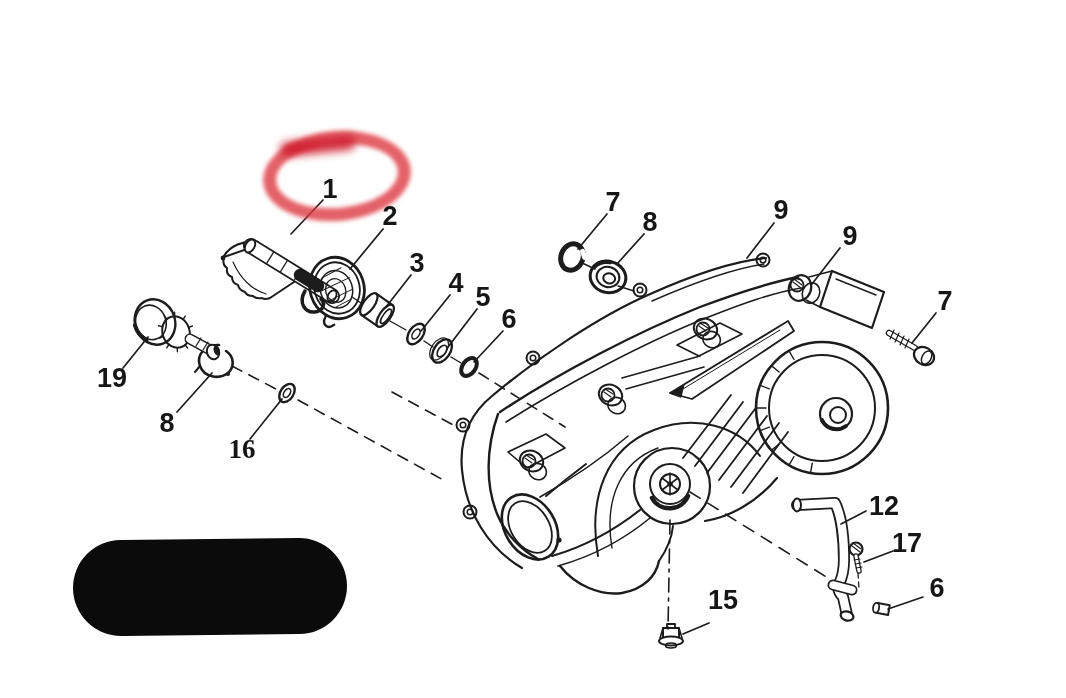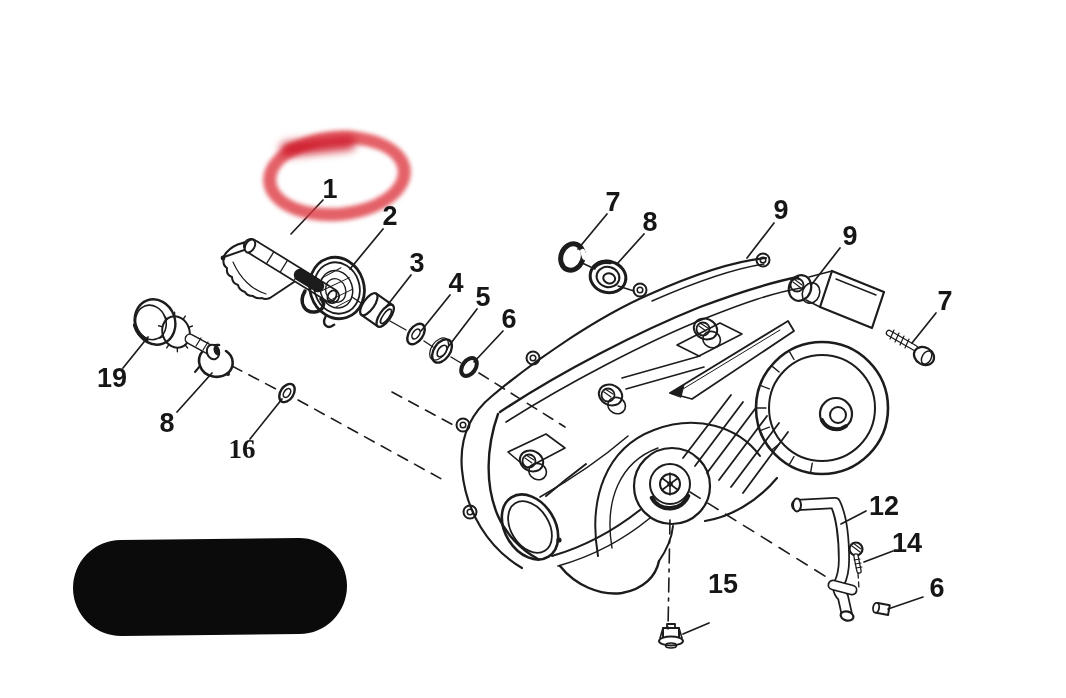--- a/index.html
+++ b/index.html
@@ -325,20 +325,20 @@
   <div class="label" style="left:417px;top:263px;">3</div>
   <div class="label" style="left:456px;top:283px;">4</div>
   <div class="label" style="left:483px;top:297px;">5</div>
   <div class="label" style="left:509px;top:319px;">6</div>
   <div class="label" style="left:613px;top:202px;">7</div>
   <div class="label" style="left:650px;top:222px;">8</div>
   <div class="label" style="left:781px;top:210px;">9</div>
   <div class="label" style="left:850px;top:236px;">9</div>
   <div class="label" style="left:945px;top:301px;">7</div>
   <div class="label" style="left:884px;top:506px;">12</div>
-  <div class="label" style="left:907px;top:543px;">14</div>
+  <div class="label" style="left:907px;top:543px;">17</div>
   <div class="label" style="left:937px;top:588px;">6</div>
-  <div class="label" style="left:723px;top:584px;">15</div>
+  <div class="label" style="left:723px;top:600px;">15</div>
   <div class="label" style="left:242px;top:449px;font-family:Liberation Serif, serif;">16</div>
   <div class="label" style="left:167px;top:423px;">8</div>
   <div class="label" style="left:112px;top:378px;">19</div>
 
 </div>
 
 </body></html>

